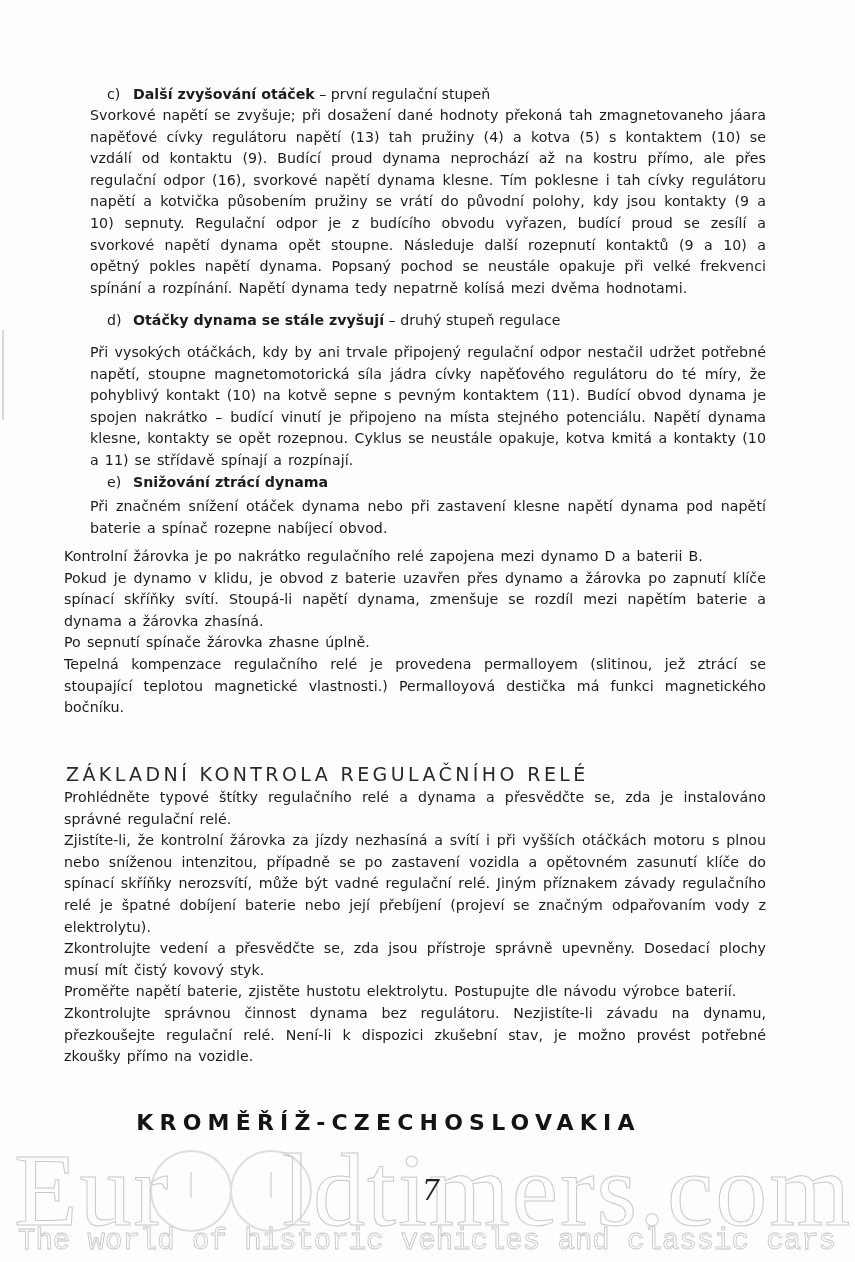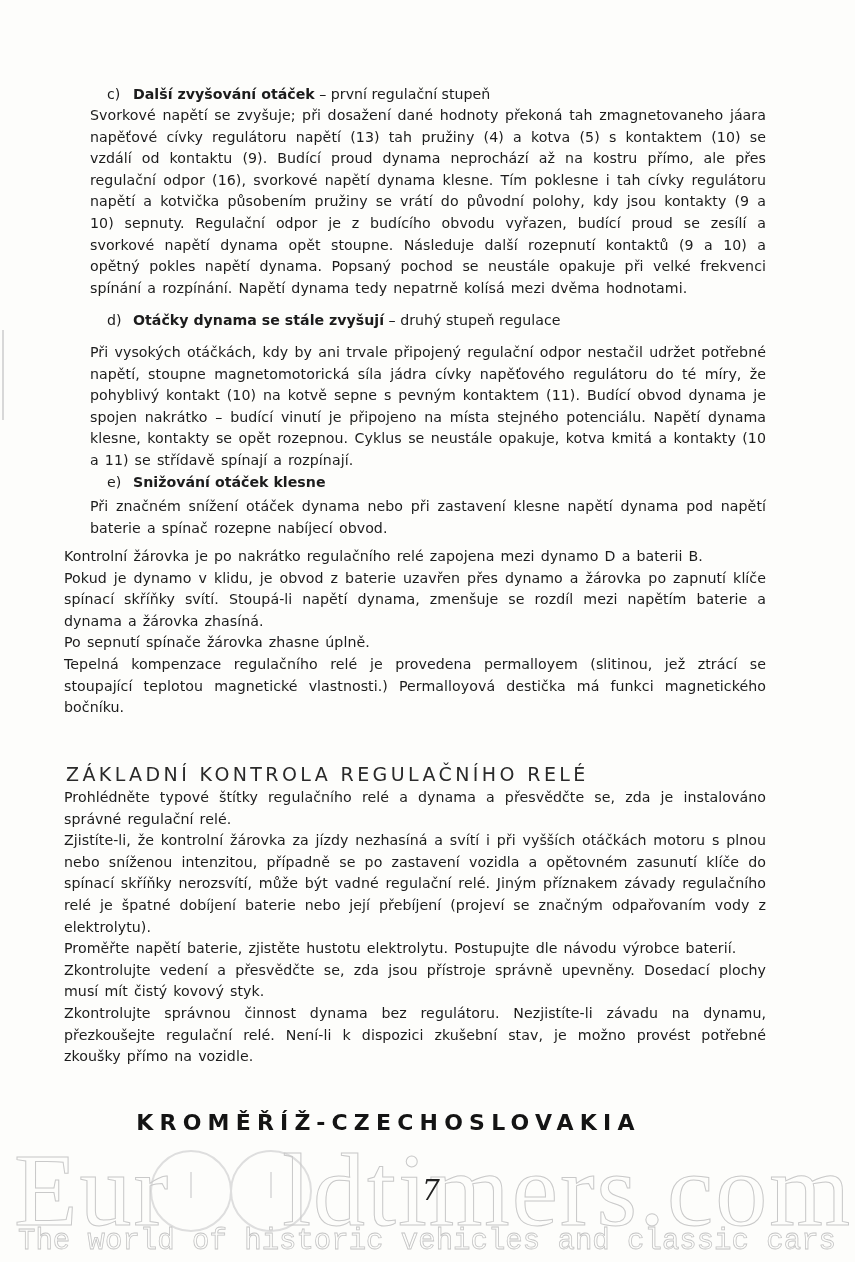--- a/index.html
+++ b/index.html
@@ -44,38 +44,38 @@
   </div>
 
   <div class="sec-head" style="top:312px">
     <span class="lbl">d)</span><b>Otáčky dynama se stále zvyšují</b><span> – druhý stupeň regulace</span>
   </div>
   <div class="sec-body txt" style="top:342px">
     <p>Při vysokých otáčkách, kdy by ani trvale připojený regulační odpor nestačil udržet potřebné napětí, stoupne magnetomotorická síla jádra cívky napěťového regulátoru do té míry, že pohyblivý kontakt (10) na kotvě sepne s pevným kontaktem (11). Budící obvod dynama je spojen nakrátko – budící vinutí je připojeno na místa stejného potenciálu. Napětí dynama klesne, kontakty se opět rozepnou. Cyklus se neustále opakuje, kotva kmitá a kontakty (10 a 11) se střídavě spínají a rozpínají.</p>
   </div>
 
   <div class="sec-head" style="top:474px">
-    <span class="lbl">e)</span><b>Snižování otáček klesne</b><span></span>
+    <span class="lbl">e)</span><b>Snižování ztrácí dynama</b><span></span>
   </div>
   <div class="sec-body txt" style="top:496px">
     <p>Při značném snížení otáček dynama nebo při zastavení klesne napětí dynama pod napětí baterie a spínač rozepne nabíjecí obvod.</p>
   </div>
 
   <div class="plain txt" style="top:546px">
     <p>Kontrolní žárovka je po nakrátko regulačního relé zapojena mezi dynamo D a baterii B.</p>
     <p>Pokud je dynamo v klidu, je obvod z baterie uzavřen přes dynamo a žárovka po zapnutí klíče spínací skříňky svítí. Stoupá-li napětí dynama, zmenšuje se rozdíl mezi napětím baterie a dynama a žárovka zhasíná.</p>
     <p>Po sepnutí spínače žárovka zhasne úplně.</p>
     <p>Tepelná kompenzace regulačního relé je provedena permalloyem (slitinou, jež ztrácí se stoupající teplotou magnetické vlastnosti.) Permalloyová destička má funkci magnetického bočníku.</p>
   </div>
 
   <div class="main-heading">ZÁKLADNÍ KONTROLA REGULAČNÍHO RELÉ</div>
 
   <div class="plain txt" style="top:787px">
     <p>Prohlédněte typové štítky regulačního relé a dynama a přesvědčte se, zda je instalováno správné regulační relé.</p>
     <p>Zjistíte-li, že kontrolní žárovka za jízdy nezhasíná a svítí i při vyšších otáčkách motoru s plnou nebo sníženou intenzitou, případně se po zastavení vozidla a opětovném zasunutí klíče do spínací skříňky nerozsvítí, může být vadné regulační relé. Jiným příznakem závady regulačního relé je špatné dobíjení baterie nebo její přebíjení (projeví se značným odpařovaním vody z elektrolytu).</p>
+    <p>Zkontrolujte vedení a přesvědčte se, zda jsou přístroje správně upevněny. Dosedací plochy musí mít čistý kovový styk.</p>
     <p>Proměřte napětí baterie, zjistěte hustotu elektrolytu. Postupujte dle návodu výrobce baterií.</p>
-    <p>Zkontrolujte vedení a přesvědčte se, zda jsou přístroje správně upevněny. Dosedací plochy musí mít čistý kovový styk.</p>
     <p>Zkontrolujte správnou činnost dynama bez regulátoru. Nezjistíte-li závadu na dynamu, přezkoušejte regulační relé. Není-li k dispozici zkušební stav, je možno provést potřebné zkoušky přímo na vozidle.</p>
   </div>
 
   <div class="footer-title">KROMĚŘÍŽ-CZECHOSLOVAKIA</div>
   <div class="page-num">7</div>
 </div>
 
 </body></html>

